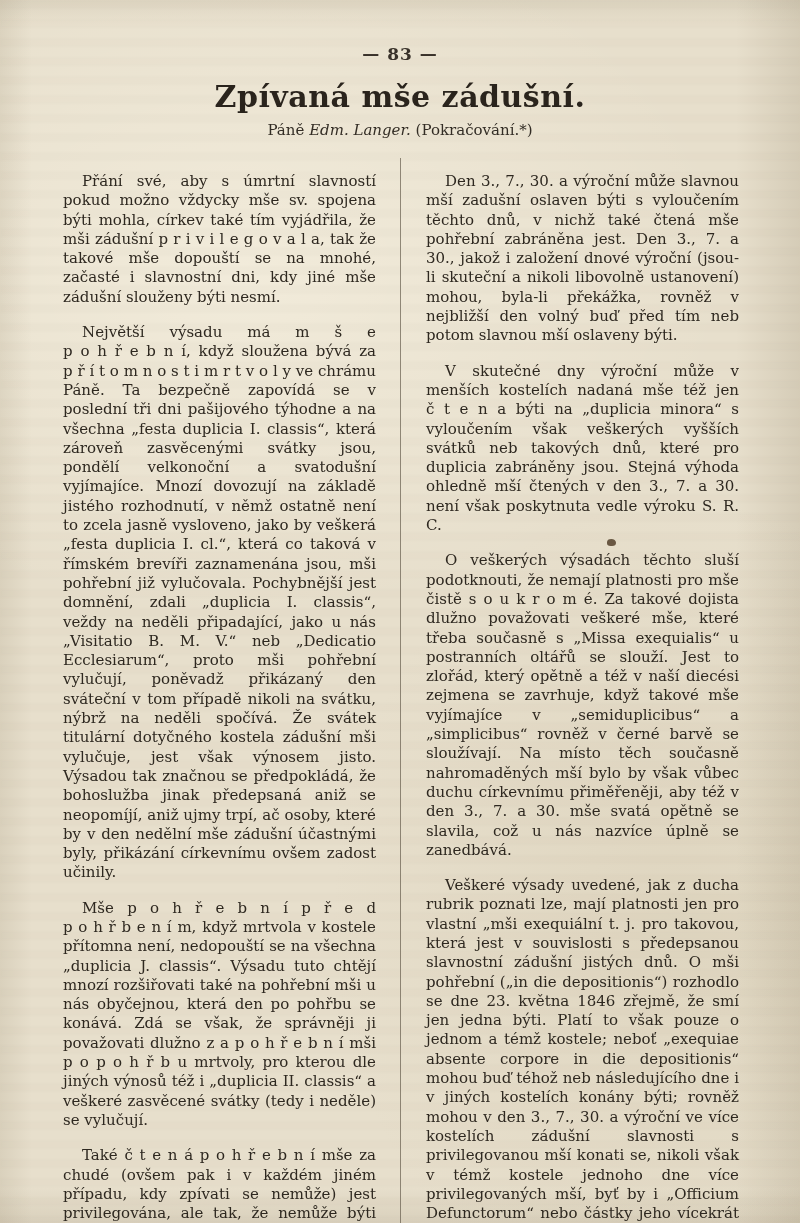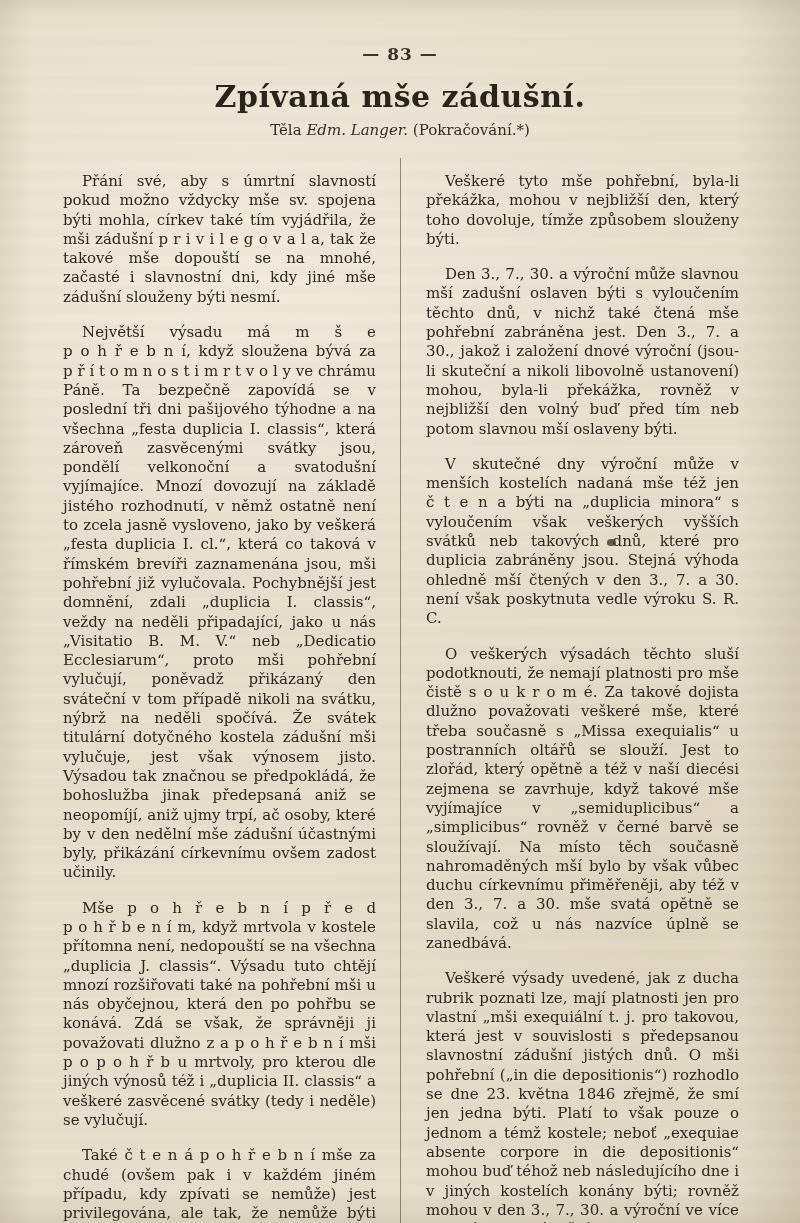--- a/index.html
+++ b/index.html
@@ -82,38 +82,37 @@
 <body>
 
 <div class="page">
   <div class="texture"></div>
 
   <div class="page-number">— 83 —</div>
 
   <div class="title">Zpívaná mše zádušní.</div>
 
   <div class="byline">
-    <span>Těla</span>
+    <span>Páně</span>
     <span class="author">Edm. Langer.</span>
     <span>(Pokračování.*)</span>
   </div>
 
   <div class="columns">
     <div class="divider"></div>
 
     <div class="col col-left">
       <p>Přání své, aby s úmrtní slavností pokud možno vždycky mše sv. spojena býti mohla, církev také tím vyjádřila, že mši zádušní p&nbsp;r&nbsp;i&nbsp;v&nbsp;i&nbsp;l&nbsp;e&nbsp;g&nbsp;o&nbsp;v&nbsp;a&nbsp;l&nbsp;a, tak že takové mše dopouští se na mnohé, začasté i slavnostní dni, kdy jiné mše zádušní slouženy býti nesmí.</p>
       <p>Největší výsadu má m&nbsp;š&nbsp;e p&nbsp;o&nbsp;h&nbsp;ř&nbsp;e&nbsp;b&nbsp;n&nbsp;í, když sloužena bývá za p&nbsp;ř&nbsp;í&nbsp;t&nbsp;o&nbsp;m&nbsp;n&nbsp;o&nbsp;s&nbsp;t&nbsp;i m&nbsp;r&nbsp;t&nbsp;v&nbsp;o&nbsp;l&nbsp;y ve chrámu Páně. Ta bezpečně zapovídá se v poslední tři dni pašijového týhodne a na všechna „festa duplicia I. classis“, která zároveň zasvěcenými svátky jsou, pondělí velkonoční a svatodušní vyjímajíce. Mnozí dovozují na základě jistého rozhodnutí, v němž ostatně není to zcela jasně vysloveno, jako by veškerá „festa duplicia I. cl.“, která co taková v římském brevíři zaznamenána jsou, mši pohřební již vylučovala. Pochybnější jest domnění, zdali „duplicia I. classis“, veždy na neděli připadající, jako u nás „Visitatio B. M. V.“ neb „Dedicatio Ecclesiarum“, proto mši pohřební vylučují, poněvadž přikázaný den sváteční v tom případě nikoli na svátku, nýbrž na neděli spočívá. Že svátek titulární dotyčného kostela zádušní mši vylučuje, jest však výnosem jisto. Výsadou tak značnou se předpokládá, že bohoslužba jinak předepsaná aniž se neopomíjí, aniž ujmy trpí, ač osoby, které by v den nedělní mše zádušní účastnými byly, přikázání církevnímu ovšem zadost učinily.</p>
       <p>Mše p&nbsp;o&nbsp;h&nbsp;ř&nbsp;e&nbsp;b&nbsp;n&nbsp;í p&nbsp;ř&nbsp;e&nbsp;d p&nbsp;o&nbsp;h&nbsp;ř&nbsp;b&nbsp;e&nbsp;n&nbsp;í&nbsp;m, když mrtvola v kostele přítomna není, nedopouští se na všechna „duplicia J. classis“. Výsadu tuto chtějí mnozí rozšiřovati také na pohřební mši u nás obyčejnou, která den po pohřbu se konává. Zdá se však, že správněji ji považovati dlužno z&nbsp;a p&nbsp;o&nbsp;h&nbsp;ř&nbsp;e&nbsp;b&nbsp;n&nbsp;í mši p&nbsp;o p&nbsp;o&nbsp;h&nbsp;ř&nbsp;b&nbsp;u mrtvoly, pro kterou dle jiných výnosů též i „duplicia II. classis“ a veškeré zasvěcené svátky (tedy i neděle) se vylučují.</p>
       <p>Také č&nbsp;t&nbsp;e&nbsp;n&nbsp;á p&nbsp;o&nbsp;h&nbsp;ř&nbsp;e&nbsp;b&nbsp;n&nbsp;í mše za chudé (ovšem pak i v každém jiném případu, kdy zpívati se nemůže) jest privilegována, ale tak, že nemůže býti sloužena na veškerá „duplicia I. a II. classis“, v zasvěcené svátky, v privilegovaných oktávách (vánoce, zjevení Páně, velkonoce, svatodušní oktáva, Božího Těla) a na všechny takové dny, kterými též „festa duplicia“ se vylučují (štědrý den a svatvečer svatodušní, popeleční středa, celý pašijový týhoden.**)</p>
 
     </div>
 
     <div class="col col-right">
-      <p>Veškeré tyto mše pohřební, byla-li překážka, mohou v nejbližší den, který toho dovoluje, tímže způsobem slouženy býti.</p>
       <p>Den 3., 7., 30. a výroční může slavnou mší zadušní oslaven býti s vyloučením těchto dnů, v nichž také čtená mše pohřební zabráněna jest. Den 3., 7. a 30., jakož i založení dnové výroční (jsou-li skuteční a nikoli libovolně ustanovení) mohou, byla-li překážka, rovněž v nejbližší den volný buď před tím neb potom slavnou mší oslaveny býti.</p>
       <p>V skutečné dny výroční může v menších kostelích nadaná mše též jen č&nbsp;t&nbsp;e&nbsp;n&nbsp;a býti na „duplicia minora“ s vyloučením však veškerých vyšších svátků neb takových dnů, které pro duplicia zabráněny jsou. Stejná výhoda ohledně mší čtených v den 3., 7. a 30. není však poskytnuta vedle výroku S. R. C.</p>
       <p>O veškerých výsadách těchto sluší podotknouti, že nemají platnosti pro mše čistě s&nbsp;o&nbsp;u&nbsp;k&nbsp;r&nbsp;o&nbsp;m&nbsp;é. Za takové dojista dlužno považovati veškeré mše, které třeba současně s „Missa exequialis“ u postranních oltářů se slouží. Jest to zlořád, který opětně a též v naší diecési zejmena se zavrhuje, když takové mše vyjímajíce v „semiduplicibus“ a „simplicibus“ rovněž v černé barvě se sloužívají. Na místo těch současně nahromaděných mší bylo by však vůbec duchu církevnímu přiměřeněji, aby též v den 3., 7. a 30. mše svatá opětně se slavila, což u nás nazvíce úplně se zanedbává.</p>
       <p>Veškeré výsady uvedené, jak z ducha rubrik poznati lze, mají platnosti jen pro vlastní „mši exequiální t. j. pro takovou, která jest v souvislosti s předepsanou slavnostní zádušní jistých dnů. O mši pohřební („in die depositionis“) rozhodlo se dne 23. května 1846 zřejmě, že smí jen jedna býti. Platí to však pouze o jednom a témž kostele; neboť „exequiae absente corpore in die depositionis“ mohou buď téhož neb následujícího dne i v jiných kostelích konány býti; rovněž mohou v den 3., 7., 30. a výroční ve více kostelích zádušní slavnosti s privilegovanou mší konati se, nikoli však v témž kostele jednoho dne více privilegovaných mší, byť by i „Officium Defunctorum“ nebo částky jeho vícekrát počíti oblíbilo se.</p>
 
       <hr class="fn-sep">
 
       <div class="fn-cont">gikové římští theoreticky již dávno tomu odpírají. Prakticky doměnku nelze zastávati, proto že v Římě vydané Calendarium pro 1878 vypočitává dny, které vylučují anniversaria, mezi nimiž vigilia Epiphaniae se nevyskytuje.</div>
 
     </div>

